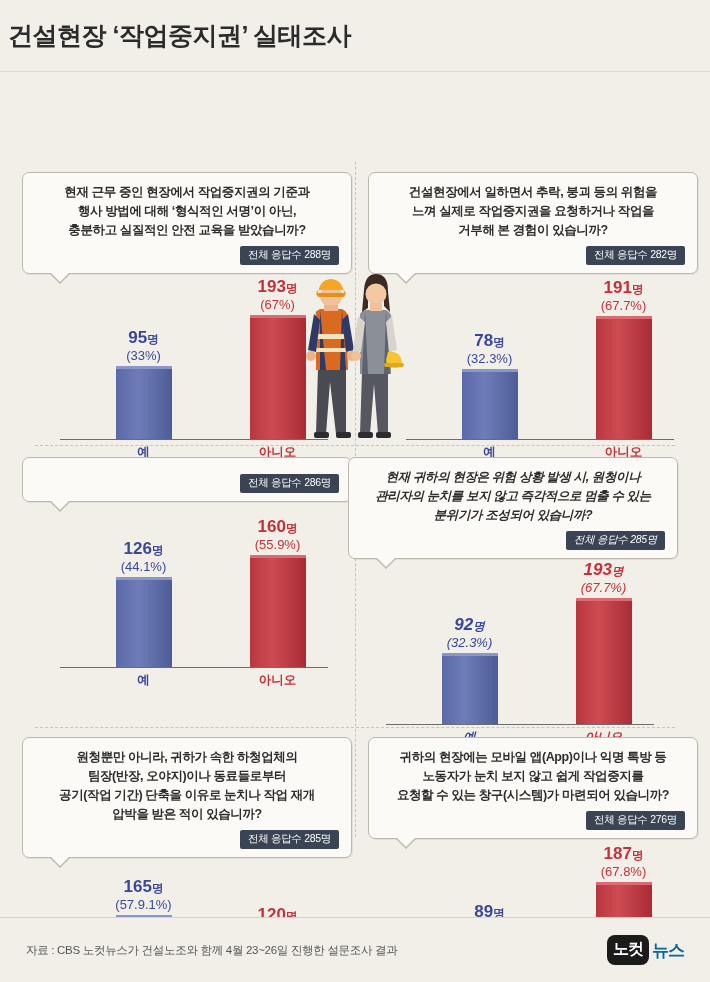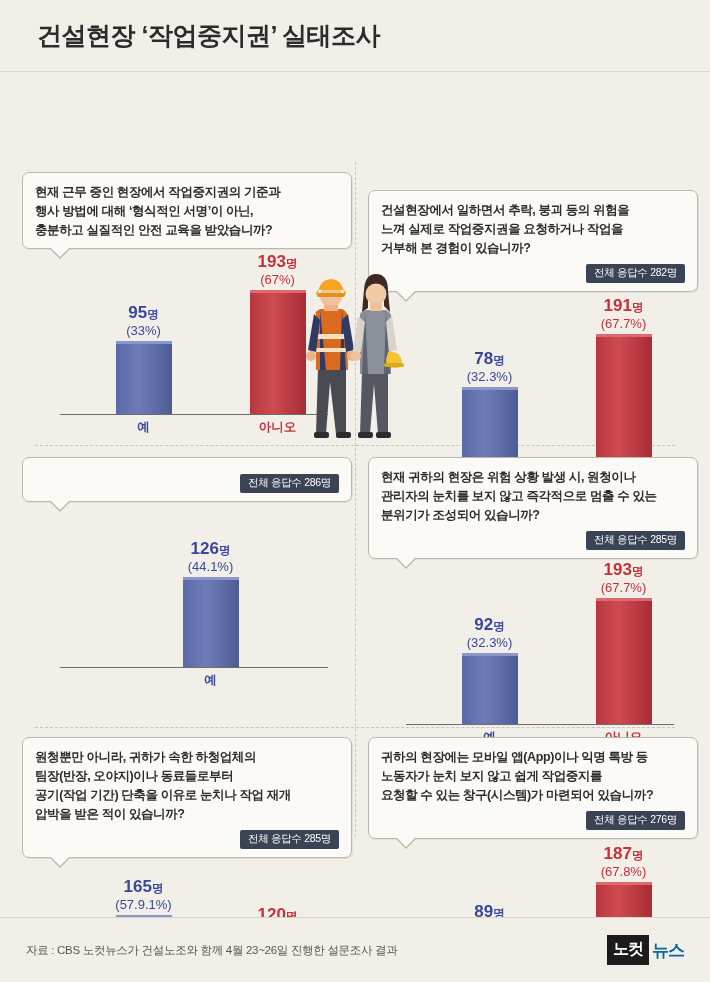--- a/index.html
+++ b/index.html
@@ -9,21 +9,21 @@
     font-family:"Liberation Sans","DejaVu Sans",sans-serif;
     color:#333;
     position:relative;
     overflow:hidden;
   }
   
   .header{
     height:72px;
     background:#f2efe9;
     display:flex;align-items:center;
-    padding:0 37px;
+    padding:0 8px;
     box-sizing:border-box;
     border-bottom:1px solid #ddd9d2;
   }
   .header-title{
     font-size:25px;font-weight:bold;color:#2b2b2b;letter-spacing:-0.5px;
   }
   
   .grid{
     position:relative;
     width:710px;height:845px;
@@ -39,23 +39,23 @@
   }
   .hline.h1{top:373px;}
   .hline.h2{top:655px;}
 
   .cell{
     position:absolute;
     width:330px;
     box-sizing:border-box;
   }
   .c0{left:22px;top:100px;}
-  .c1{left:368px;top:100px;margin-top:18px;}
+  .c1{left:368px;top:100px;}
   .c2{left:22px;top:385px;}
-  .c3{left:368px;top:385px;}
+  .c3{left:348px;top:385px;font-style:italic;}
   .c4{left:22px;top:665px;}
   .c5{left:368px;top:665px;}
 
   
   .bubble{
     position:relative;
     background:#fbfaf7;
     border:1px solid #bdb8ae;
     border-radius:7px;
     padding:10px 12px 8px 12px;
@@ -72,21 +72,21 @@
   .bubble:before{
     content:"";
     position:absolute;left:27px;bottom:-11px;
     width:0;height:0;
     border-left:10px solid transparent;
     border-right:10px solid transparent;
     border-top:10px solid #bdb8ae;
   }
   .q-text{
     font-size:12.5px;line-height:1.52;color:#2d2d2d;
-    letter-spacing:-0.4px;
+    text-align:center;letter-spacing:-0.4px;
     white-space:pre-line;
     font-weight:bold;
   }
   .resp-wrap{display:flex;justify-content:flex-end;margin-top:6px;}
   .resp{
     background:#3a4455;color:#fff;font-size:10.5px;
     padding:2px 8px 3px 8px;border-radius:2px;letter-spacing:-0.3px;
   }
 
   
@@ -143,21 +143,21 @@
     display:flex;align-items:center;justify-content:space-between;
     padding:0 26px;box-sizing:border-box;
     background:#f2efe9;
   }
   .src{font-size:11.5px;color:#555;letter-spacing:-0.3px;}
   .logo{
     display:flex;align-items:center;gap:3px;
   }
   .logo-mark{
     background:#1b1b1b;color:#fff;font-size:16px;font-weight:bold;
-    padding:4px 6px 5px 6px;border-radius:0;letter-spacing:-1px;
+    padding:4px 6px 5px 6px;border-radius:8px;letter-spacing:-1px;
   }
   .logo-text{font-size:17px;font-weight:bold;color:#0369a1;letter-spacing:-1px;}
 </style>
 </head>
 <body>
 
 <div class="header">
   <div class="header-title">건설현장 ‘작업중지권’ 실태조사</div>
 </div>
 
@@ -165,20 +165,23 @@
 
   <div class="vline"></div>
   <div class="hline h1"></div>
   <div class="hline h2"></div>
 
   <div class="cell c0">
     <div class="bubble">
       <div class="q-text">현재 근무 중인 현장에서 작업중지권의 기준과
 행사 방법에 대해 ‘형식적인 서명’이 아닌,
 충분하고 실질적인 안전 교육을 받았습니까?</div>
+      <div class="resp-wrap">
+          <div class="resp">전체 응답수 288명</div>
+        </div>
     </div>
     <div class="chart">
       <div class="bars">
         <div class="barcol">
           <div class="bar blue" style="height:71px">
             <div class="bar-top"></div>
             <div class="vallabel blue">
               <span class="num">95</span><span class="unit">명</span>
               <span class="pct">(33%)</span>
             </div>
@@ -245,20 +248,30 @@
     <div class="chart">
       <div class="bars">
         <div class="barcol">
           <div class="bar blue" style="height:88px">
             <div class="bar-top"></div>
             <div class="vallabel blue">
               <span class="num">126</span><span class="unit">명</span>
               <span class="pct">(44.1%)</span>
             </div>
             <div class="xlabel blue">예</div>
+          </div>
+        </div>
+        <div class="barcol">
+          <div class="bar red" style="height:110px">
+            <div class="bar-top"></div>
+            <div class="vallabel red">
+              <span class="num">160</span><span class="unit">명</span>
+              <span class="pct">(55.9%)</span>
+            </div>
+            <div class="xlabel red">아니오</div>
           </div>
         </div>
       </div>
       <div class="axis"></div>
     </div>
   </div>
 
   <div class="cell c3">
     <div class="bubble">
       <div class="q-text">현재 귀하의 현장은 위험 상황 발생 시, 원청이나

